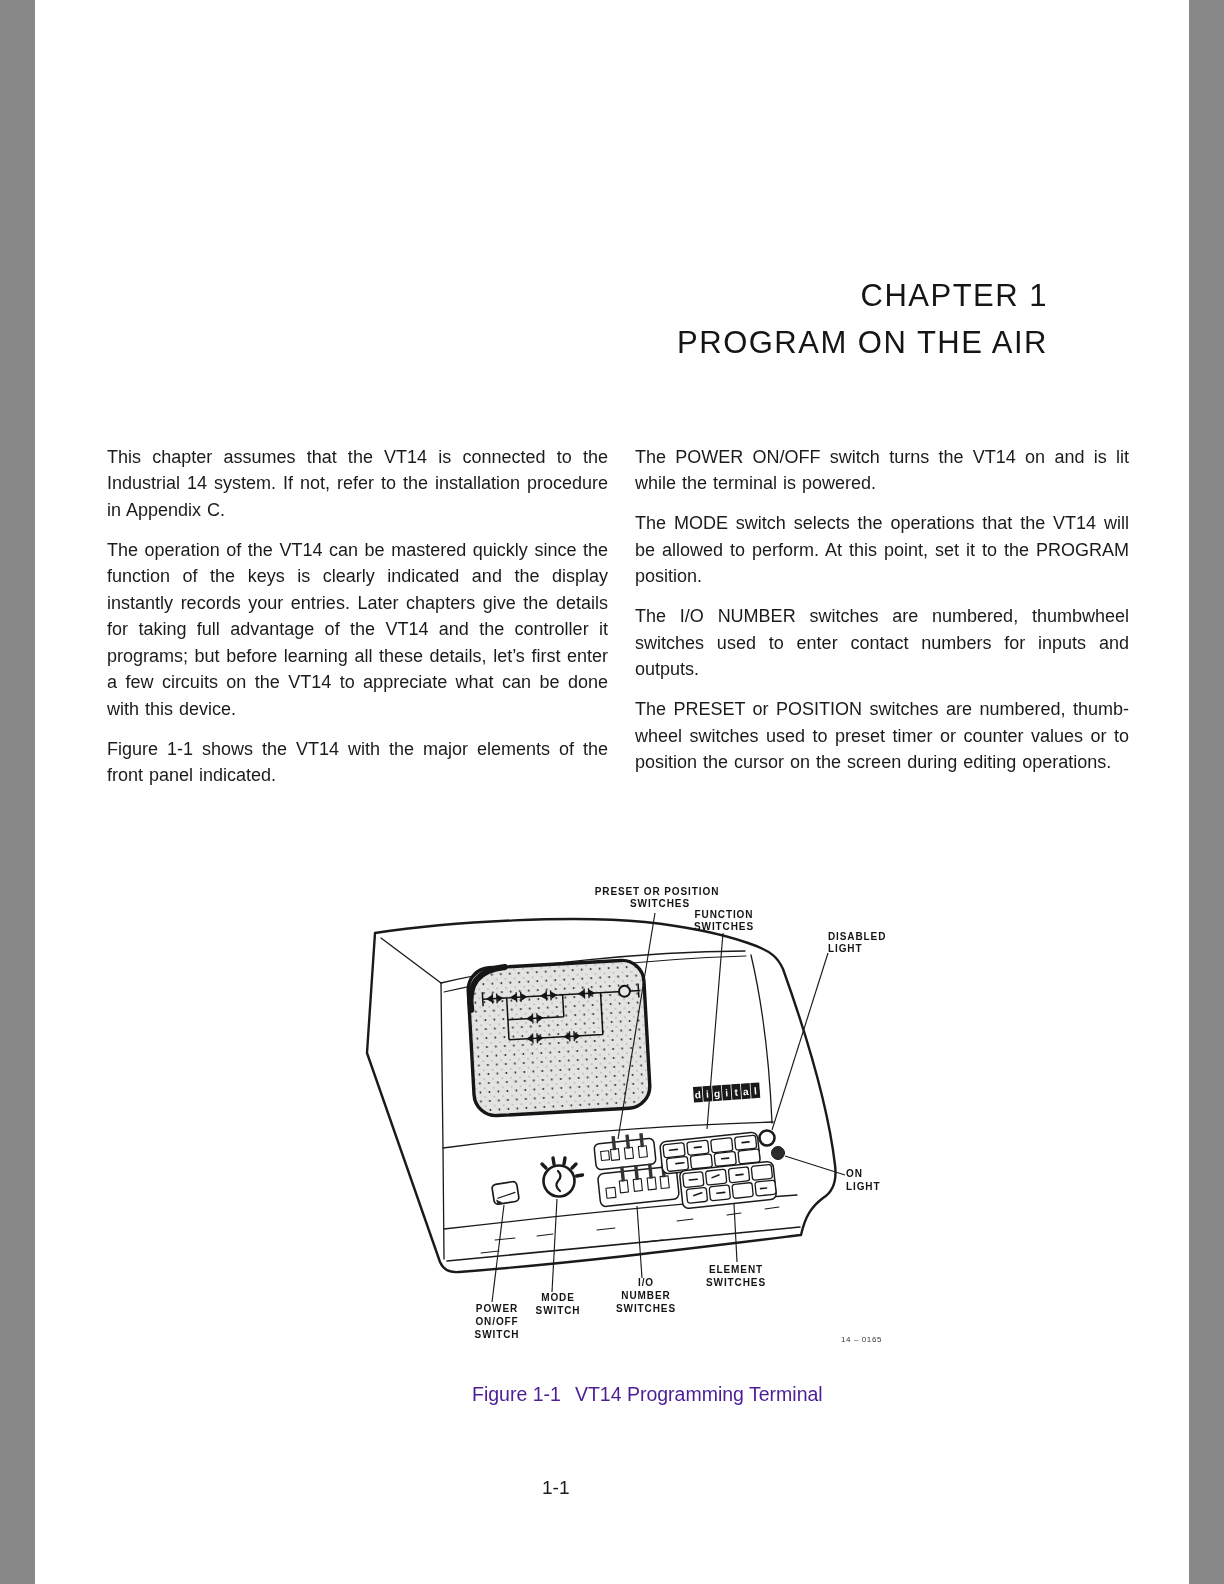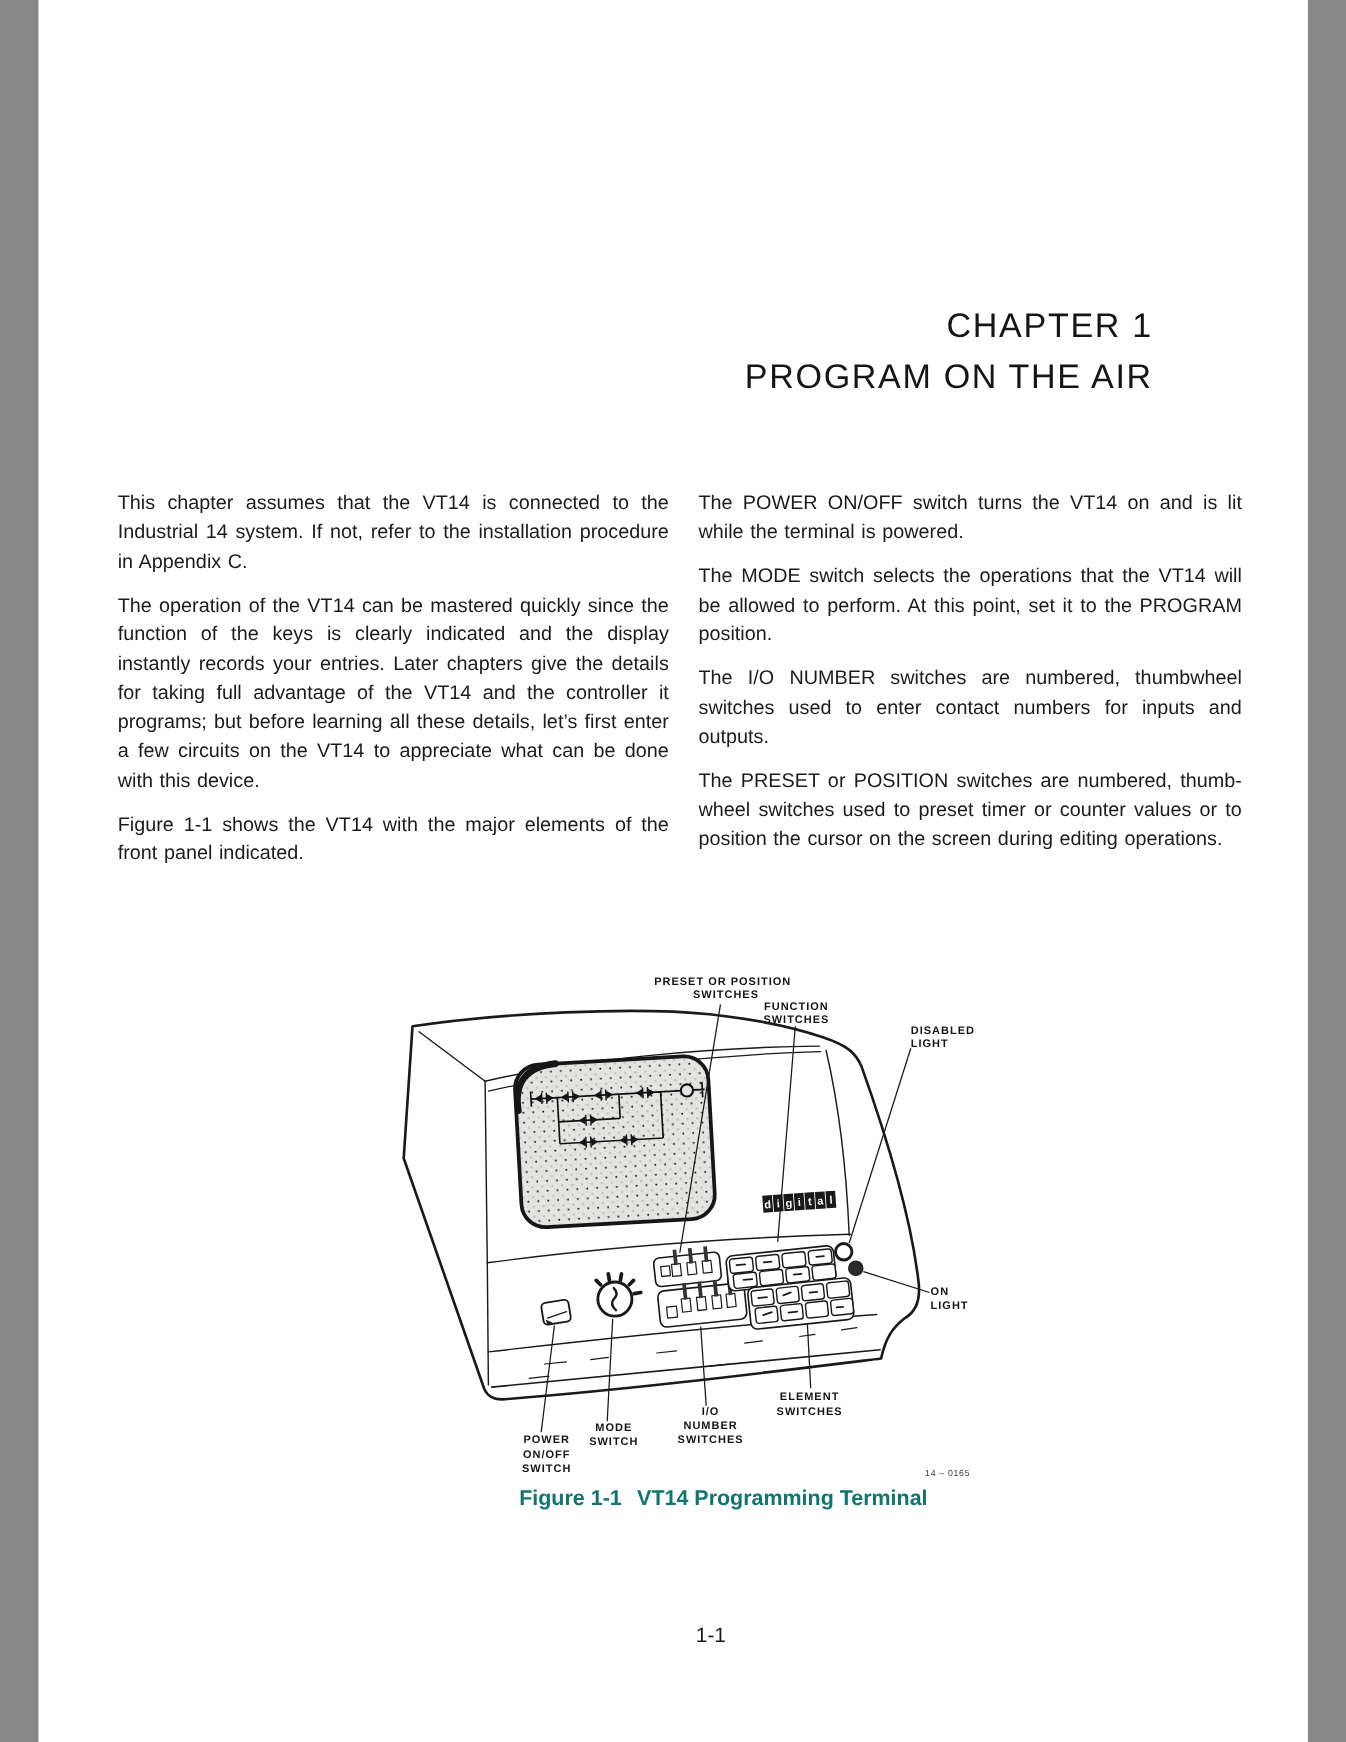--- a/index.html
+++ b/index.html
@@ -21,27 +21,26 @@
     word-spacing:1px; color:#1b1b1b;
   }
   .figure-wrap { position:absolute; left:310px; top:865px; width:570px; height:490px; }
   .fig-label { font-family:"Liberation Sans", sans-serif; font-weight:bold;
                font-size:10px; letter-spacing:0.9px; fill:#141414; }
   .fig-ref   { font-family:"Liberation Sans", sans-serif; font-size:8px;
                letter-spacing:0.6px; fill:#3a3a3a; }
   .logo-letter { font-family:"Liberation Sans", sans-serif; font-weight:bold;
                font-size:10px; fill:#ffffff; }
   .caption {
-    position:absolute; left:437px; top:1351px; font-size:19.5px; color:#0f766e;
+    position:absolute; left:437px; top:1383px; font-size:19.5px; color:#4c1d95;
     white-space:nowrap;
-    font-weight:bold;
   }
   .caption .gap { display:inline-block; width:14px; }
   .page-number {
-    position:absolute; left:565px; top:1477px; width:60px; text-align:right;
+    position:absolute; left:507px; top:1477px; width:60px; text-align:left;
     font-size:19px; color:#1b1b1b;
   }
 </style>
 </head>
 <body>
 
 <div class="page">
 
   <div class="chapter-heading">
     <div>CHAPTER 1</div>

